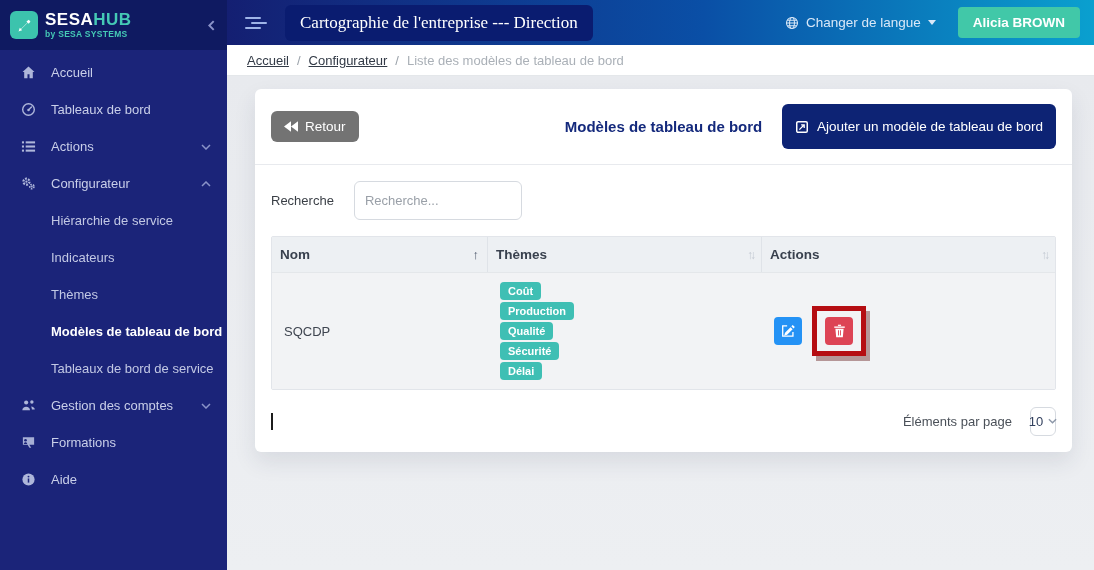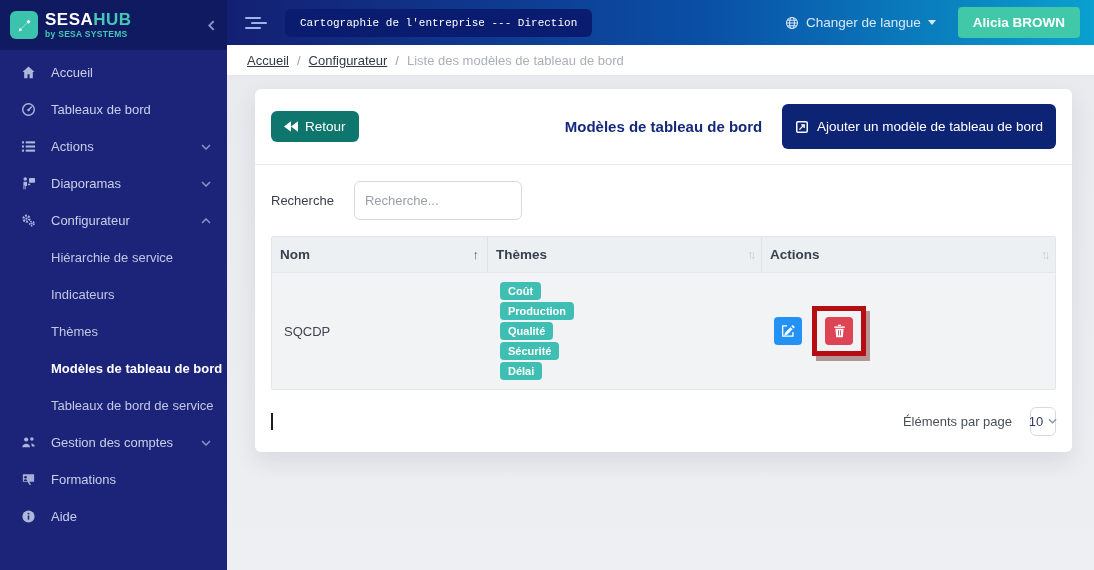--- a/index.html
+++ b/index.html
@@ -23,36 +23,36 @@
   .nav-item .chev { margin-left:auto; color:#8a93c8; display:flex; }
   .nav-sub { height:37px; display:flex; align-items:center; padding-left:51px; font-size:13px; color:#c2c8e4; cursor:pointer; }
   .nav-sub.active { color:#ffffff; font-weight:bold; }
 
   
   .main { flex:1; display:flex; flex-direction:column; }
   .topbar { height:45px; background:linear-gradient(90deg,#141f72 0%, #0a4fa6 55%, #0aa0cf 100%); display:flex; align-items:center; padding:0 14px 0 18px; flex-shrink:0; }
   .toggle-icon { display:flex; flex-direction:column; gap:3px; cursor:pointer; margin-right:18px; }
   .toggle-icon span { display:block; height:2px; width:16px; background:#9fb4e8; border-radius:1px; }
   .toggle-icon span:nth-child(2) { margin-left:6px; }
-  .context-btn { background:#0a1c70; color:#fff; border:none; border-radius:6px; padding:8px 15px; font-size:11px; font-family:Liberation Mono, monospace; cursor:pointer; }
+  .context-btn { background:#0a1c70; color:#fff; border:none; border-radius:6px; padding:8px 15px; font-size:17px; font-family:Liberation Serif, serif; cursor:pointer; }
   .topbar-right { margin-left:auto; display:flex; align-items:center; gap:22px; }
   .lang-btn { display:flex; align-items:center; gap:7px; color:#d9e8f8; font-size:13.5px; cursor:pointer; background:none; border:none; font-family:inherit; }
   .user-btn { background:#41c8a8; color:#fff; border:none; border-radius:4px; padding:8px 15px; font-size:13.5px; font-weight:bold; font-family:inherit; cursor:pointer; }
 
   
   .breadcrumb { height:31px; background:#ffffff; border-bottom:1px solid #e4e7ea; display:flex; align-items:center; padding:0 20px; font-size:13px; flex-shrink:0; }
   .breadcrumb a { color:#323a46; text-decoration:underline; cursor:pointer; }
   .bc-sep { color:#9aa1a9; margin:0 8px; }
   .bc-current { color:#aab0b7; }
 
   
   .content { flex:1; background:linear-gradient(180deg,#e8eaee 0%, #edeff2 100%); padding:13px 22px 0 28px; position:relative; }
   .card { background:#fff; border-radius:6px; box-shadow:0 10px 22px rgba(40,50,80,.10); overflow:visible; }
   .card-header { display:flex; align-items:center; padding:15px 16px; border-bottom:1px solid #e8eaee; position:relative; }
-  .btn-back { background:#0f766e; color:#fff; border:none; border-radius:6px; padding:8px 13px; font-size:13.5px; font-family:inherit; display:flex; align-items:center; gap:7px; cursor:pointer; }
+  .btn-back { background:#737373; color:#fff; border:none; border-radius:6px; padding:8px 13px; font-size:13.5px; font-family:inherit; display:flex; align-items:center; gap:7px; cursor:pointer; }
   .card-title { position:absolute; left:0; right:0; text-align:center; font-size:15px; font-weight:bold; color:#14297c; pointer-events:none; }
   .btn-add { margin-left:auto; background:#0d2374; color:#fff; border:none; border-radius:6px; padding:15px 13px; font-size:13.5px; font-family:inherit; display:flex; align-items:center; gap:8px; cursor:pointer; position:relative; z-index:1; }
 
   .card-body { padding:16px; }
   .search-row { display:flex; align-items:center; gap:20px; }
   .search-label { font-size:13px; color:#3a3f46; }
   .search-input { width:168px; height:39px; border:1px solid #d6dae0; border-radius:6px; padding:0 10px; font-size:13px; font-family:inherit; color:#333; }
   .search-input::placeholder { color:#9aa0a8; }
 
   .table { margin-top:16px; border:1px solid #e2e5ea; border-radius:2px; }
@@ -131,36 +131,20 @@
             <svg width="15" height="15" viewBox="0 0 16 16" fill="currentColor">
               <rect x="1" y="2.5" width="2.2" height="2.2"></rect>
               <rect x="5" y="2.5" width="10" height="2.2"></rect>
               <rect x="1" y="6.9" width="2.2" height="2.2"></rect>
               <rect x="5" y="6.9" width="10" height="2.2"></rect>
               <rect x="1" y="11.3" width="2.2" height="2.2"></rect>
               <rect x="5" y="11.3" width="10" height="2.2"></rect>
             </svg>
           </span>
         <span class="lbl">Actions</span>
-        <span class="chev">
-            <svg width="10" height="6" viewBox="0 0 10 6" fill="none" stroke="currentColor" stroke-width="1.5">
-              <path d="M1 1l4 4 4-4"></path>
-            </svg>
-          </span>
-      </div>
-      <div class="nav-item">
-        <span class="ico">
-            <svg width="15" height="15" viewBox="0 0 16 16" fill="currentColor">
-              <circle cx="4.5" cy="3.2" r="1.9"></circle>
-              <path d="M2.6 6h3.8v4.6H5V14H4v-4H3.4v4H2.6z"></path>
-              <rect x="8.5" y="2" width="6.5" height="5.2" rx="0.8"></rect>
-              <rect x="7.4" y="8.2" width="2.4" height="1.6"></rect>
-            </svg>
-          </span>
-        <span class="lbl">Diaporamas</span>
         <span class="chev">
             <svg width="10" height="6" viewBox="0 0 10 6" fill="none" stroke="currentColor" stroke-width="1.5">
               <path d="M1 1l4 4 4-4"></path>
             </svg>
           </span>
       </div>
       <div class="nav-item">
         <span class="ico">
             <svg width="15" height="15" viewBox="0 0 16 16">
               <circle cx="5.8" cy="6" r="3.2" fill="none" stroke="currentColor" stroke-width="2.4" stroke-dasharray="2 1.3"></circle>

